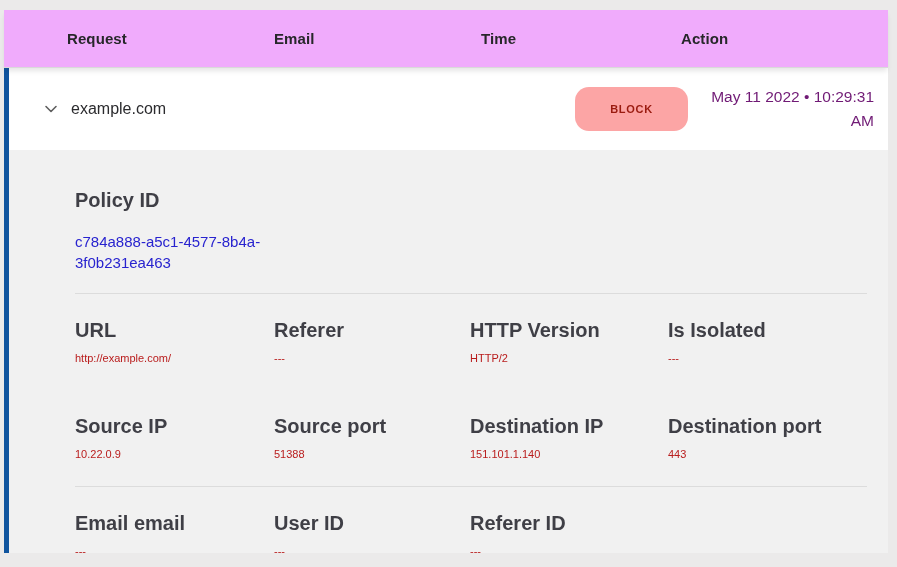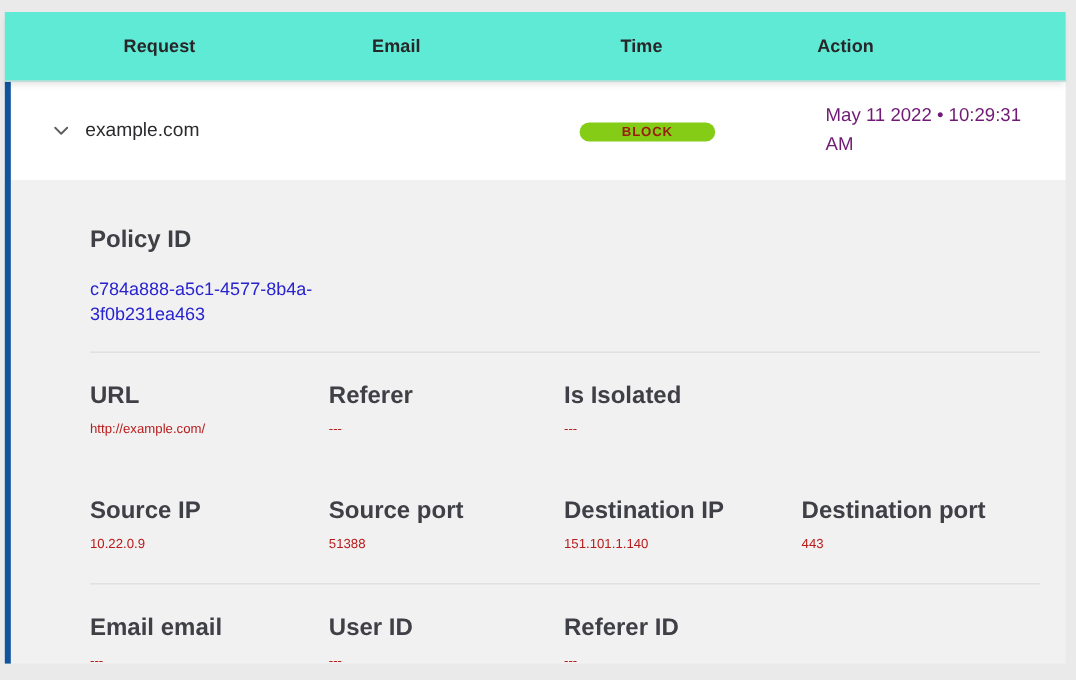--- a/index.html
+++ b/index.html
@@ -9,52 +9,52 @@
     background: #ebeaea;
     position: relative;
     overflow: hidden;
     color: #27272a;
   }
   .page { position: absolute; inset: 0; }
 
   
   .table-header {
     position: absolute; left: 4px; right: 9px; top: 10px; height: 58px;
-    background: #5eead4;
+    background: #f0abfc;
     display: flex; align-items: center;
     border-bottom: 1px solid #d9d9d9;
     box-shadow: 0 4px 5px -1px rgba(0,0,0,0.10);
     z-index: 2;
-    padding-left: 36px;
   }
   .th { font-size: 15px; font-weight: bold; color: #27272a; letter-spacing: .1px; }
   .th-request { width: 270px; padding-left: 63px; }
   .th-email   { width: 207px; }
   .th-action  { width: 207px; }
   .th-time    { flex: 1; }
 
   
   .log-row {
     position: absolute; left: 4px; right: 9px; top: 68px; height: 82px;
     background: #ffffff;
     border-left: 5px solid #10549e;
     display: flex; align-items: center;
     cursor: pointer;
     z-index: 1;
+    text-align: right;
   }
   .cell-request { width: 265px; display: flex; align-items: center; }
   .chevron { margin-left: 33px; width: 17px; height: 17px; display: inline-flex;
              align-items: center; justify-content: center; color: #5f5f5f; }
   .req-domain { margin-left: 12px; font-size: 16px; color: #2b2b2e; }
   .cell-email { width: 207px; font-size: 15px; color: #52525b; }
   .cell-action { width: 207px; }
   .badge-block {
     display: inline-flex; align-items: center; justify-content: center;
-    min-width: 113px; height: 16px; margin-left: 2px;
-    background: #84cc16; color: #9a1b10;
+    min-width: 113px; height: 44px; margin-left: 2px;
+    background: #fca5a5; color: #9a1b10;
     border-radius: 14px;
     font-size: 11px; font-weight: bold; letter-spacing: .7px;
   }
   .cell-time { flex: 1; font-size: 15.5px; line-height: 24px; color: #701a75;
                max-width: 196px; padding-right: 10px; }
 
   
   .detail {
     position: absolute; left: 4px; right: 9px; top: 150px; height: 403px;
     background: #f1f1f1;
@@ -119,20 +119,24 @@
     <div class="fields-grid">
       <div>
         <div class="field-label">URL</div>
         <div class="field-value">http://example.com/</div>
       </div>
       <div>
         <div class="field-label">Referer</div>
         <div class="field-value">---</div>
       </div>
       <div>
+        <div class="field-label">HTTP Version</div>
+        <div class="field-value">HTTP/2</div>
+      </div>
+      <div>
         <div class="field-label">Is Isolated</div>
         <div class="field-value">---</div>
       </div>
     </div>
 
     <div class="grid-gap"></div>
 
     <div class="fields-grid">
       <div>
         <div class="field-label">Source IP</div>

